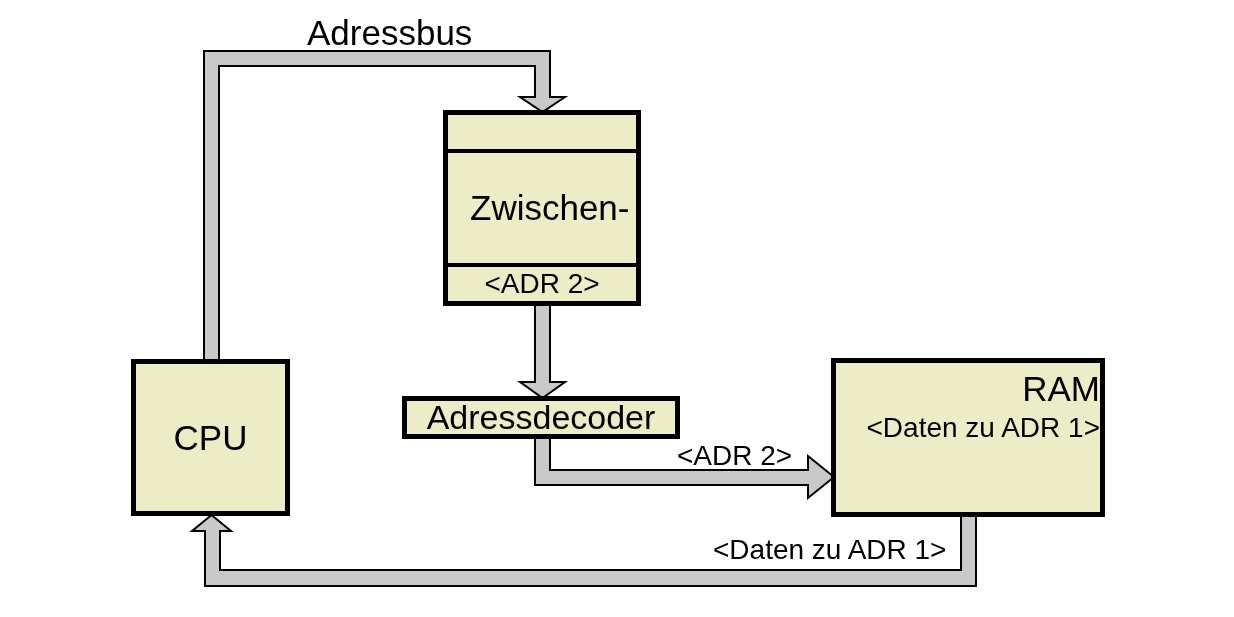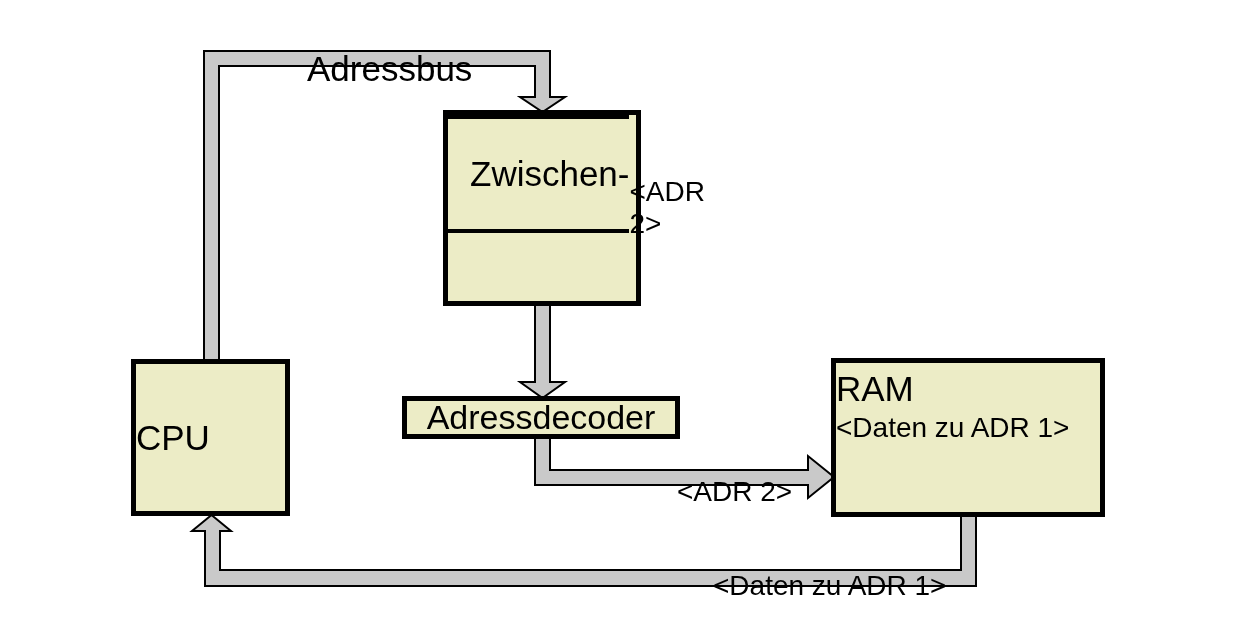--- a/index.html
+++ b/index.html
@@ -28,26 +28,26 @@
     z-index: 1;
   }
   .box {
     position: absolute;
     background: var(--box-fill);
     border: 5px solid var(--line-color);
     z-index: 2;
   }
   .box-cpu {
     left: 131px; top: 359px; width: 159px; height: 157px;
-    display: flex; align-items: center; justify-content: flex-start;
+    display: flex; align-items: center; justify-content: center;
     font-size: 35px;
   }
   .box-buffer {
     left: 443px; top: 110px; width: 198px; height: 196px;
-    display: flex; flex-direction: row;
+    display: flex; flex-direction: column;
   }
   .buffer-sec1 { height: 34px; }
   .buffer-sec2 {
     height: 118px;
     border-top: 4px solid var(--line-color);
     border-bottom: 4px solid var(--line-color);
     display: flex; flex-direction: column; justify-content: center;
     padding-left: 22px;
     font-size: 35px; line-height: 40px;
   }
@@ -56,31 +56,30 @@
     display: flex; align-items: center; justify-content: center;
     font-size: 28px;
   }
   .box-decoder {
     left: 402px; top: 396px; width: 278px; height: 43px;
     display: flex; align-items: flex-start; justify-content: center;
     font-size: 34px; line-height: 33px;
   }
   .box-ram {
     left: 831px; top: 358px; width: 274px; height: 159px;
-    display: flex; flex-direction: column; align-items: flex-start;
+    display: flex; flex-direction: column; align-items: flex-end;
     padding-top: 6px;
   }
   .ram-title { font-size: 35px; line-height: 40px; }
   .ram-row { font-size: 28px; line-height: 38px; }
   .bus-label {
     position: absolute;
     z-index: 3;
     white-space: nowrap;
     line-height: 1.15;
-    margin-top: 36px;
   }
   .bus-label.big { font-size: 35px; }
   .bus-label.small { font-size: 28px; }
   .lbl-adressbus { left: 307px; top: 13px; }
   .lbl-datenbus  { left: 521px; top: 531px; }
   .lbl-adr2      { left: 677px; top: 440px; }
   .lbl-daten1    { left: 713px; top: 534px; }
 </style>
 </head>
 <body>

